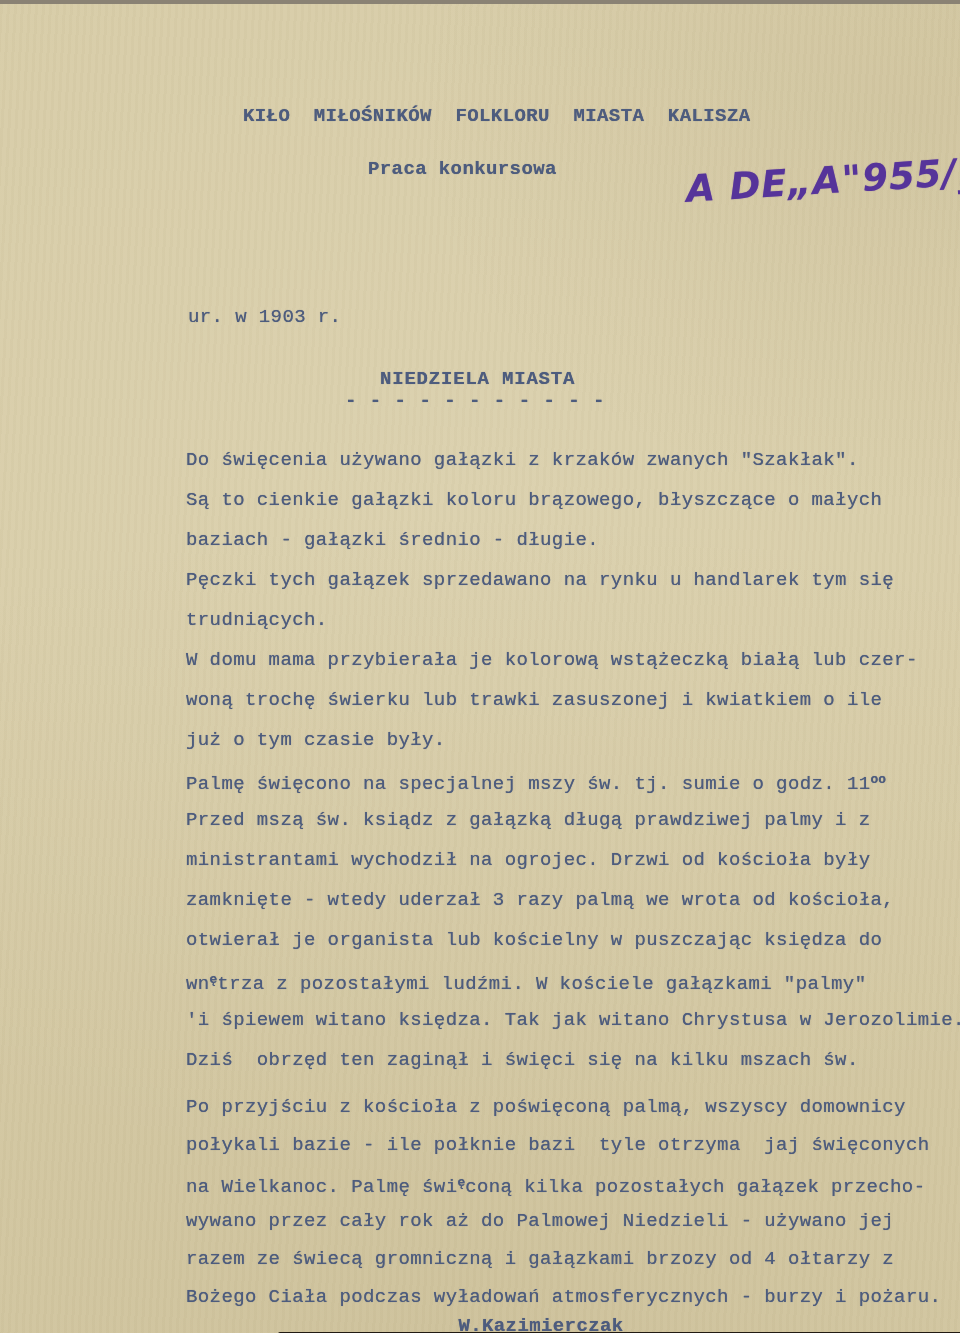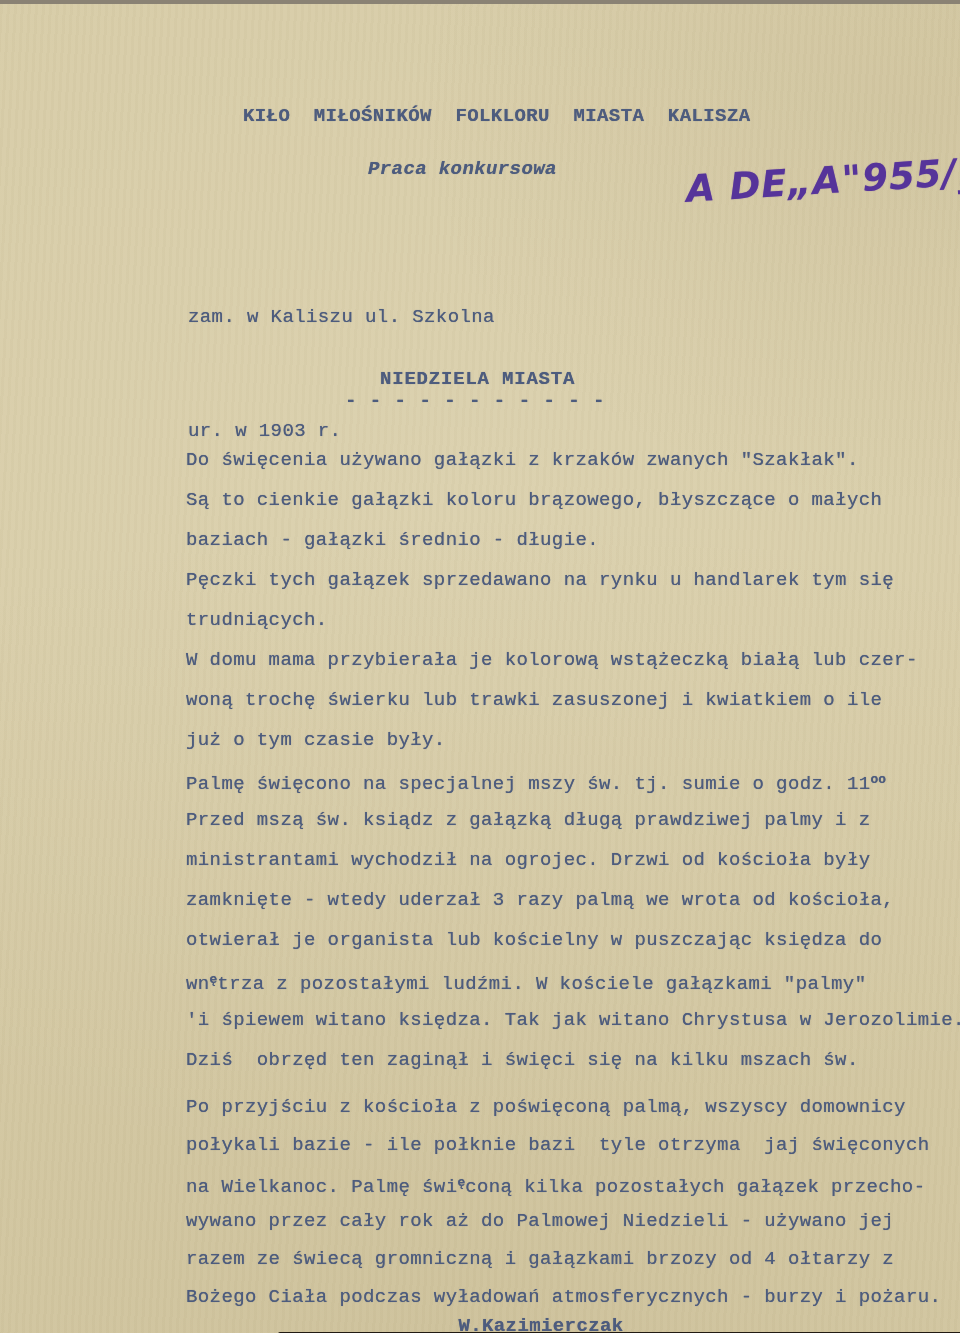--- a/index.html
+++ b/index.html
@@ -18,21 +18,21 @@
     color:#4d5c7e;
   }
   .tw{
     position:absolute;
     white-space:pre;
     font-size:19px;
     letter-spacing:0.4px;
     text-shadow:0 0 0.7px rgba(72,86,118,0.85);
   }
   .header-org{top:101px;left:243px;font-weight:bold;}
-  .header-sub{top:154px;left:368px;font-weight:bold;font-style:italic;}
+  .header-sub{top:154px;left:368px;font-weight:bold;}
   .author{top:219px;left:188px;line-height:37px;}
   .doc-title{top:364px;left:380px;font-weight:bold;letter-spacing:0.8px;}
   .doc-title-underline{top:386px;left:345px;font-weight:bold;letter-spacing:1px;}
   .body-text{top:436px;left:186px;}
   .line{height:40px;line-height:40px;white-space:pre;}
   .para{margin:0;}
   .para.last{margin-top:8px;}
   .para.last .line{height:38px;line-height:38px;}
   sup{font-size:0.68em;vertical-align:0.45em;letter-spacing:0;font-weight:bold;}
   .signature{top:1311px;left:181px;width:720px;text-align:center;font-weight:bold;}
@@ -60,21 +60,20 @@
 
 <div class="page">
 
   <div class="tw header-org">KIŁO  MIŁOŚNIKÓW  FOLKLORU  MIASTA  KALISZA</div>
 
   <div class="tw header-sub">Praca konkursowa</div>
 
   <div class="annotation"><span>A DE„A"955/</span><span class="underlined">I</span></div>
 
   <div class="tw author">
-    <div class="line">zam. w Kaliszu ul. Szkolna</div>
     <div class="line">ur. w 1903 r.</div>
   </div>
 
   <div class="tw doc-title">NIEDZIELA MIASTA</div>
   <div class="tw doc-title-underline">- - - - - - - - - - -</div>
 
   <div class="tw body-text" id="body-text"><div class="para"><div class="line">Do święcenia używano gałązki z krzaków zwanych "Szakłak".</div><div class="line">Są to cienkie gałązki koloru brązowego, błyszczące o małych</div><div class="line">baziach - gałązki średnio - długie.</div></div><div class="para"><div class="line">Pęczki tych gałązek sprzedawano na rynku u handlarek tym się</div><div class="line">trudniących.</div></div><div class="para"><div class="line">W domu mama przybierała je kolorową wstążeczką białą lub czer-</div><div class="line">woną trochę świerku lub trawki zasuszonej i kwiatkiem o ile</div><div class="line">już o tym czasie były.</div></div><div class="para"><div class="line">Palmę święcono na specjalnej mszy św. tj. sumie o godz. 11<sup>oo</sup></div><div class="line">Przed mszą św. ksiądz z gałązką długą prawdziwej palmy i z</div><div class="line">ministrantami wychodził na ogrojec. Drzwi od kościoła były</div><div class="line">zamknięte - wtedy uderzał 3 razy palmą we wrota od kościoła,</div><div class="line">otwierał je organista lub kościelny w puszczając księdza do</div><div class="line">wn<sup>ę</sup>trza z pozostałymi ludźmi. W kościele gałązkami "palmy"</div><div class="line">'i śpiewem witano księdza. Tak jak witano Chrystusa w Jerozolimie.</div><div class="line">Dziś  obrzęd ten zaginął i święci się na kilku mszach św.</div></div><div class="para last"><div class="line">Po przyjściu z kościoła z poświęconą palmą, wszyscy domownicy</div><div class="line">połykali bazie - ile połknie bazi  tyle otrzyma  jaj święconych</div><div class="line">na Wielkanoc. Palmę świ<sup>ę</sup>coną kilka pozostałych gałązek przecho-</div><div class="line">wywano przez cały rok aż do Palmowej Niedzieli - używano jej</div><div class="line">razem ze świecą gromniczną i gałązkami brzozy od 4 ołtarzy z</div><div class="line">Bożego Ciała podczas wyładowań atmosferycznych - burzy i pożaru.</div></div></div>
 
   <div class="tw signature">W.Kazimierczak</div>
 

